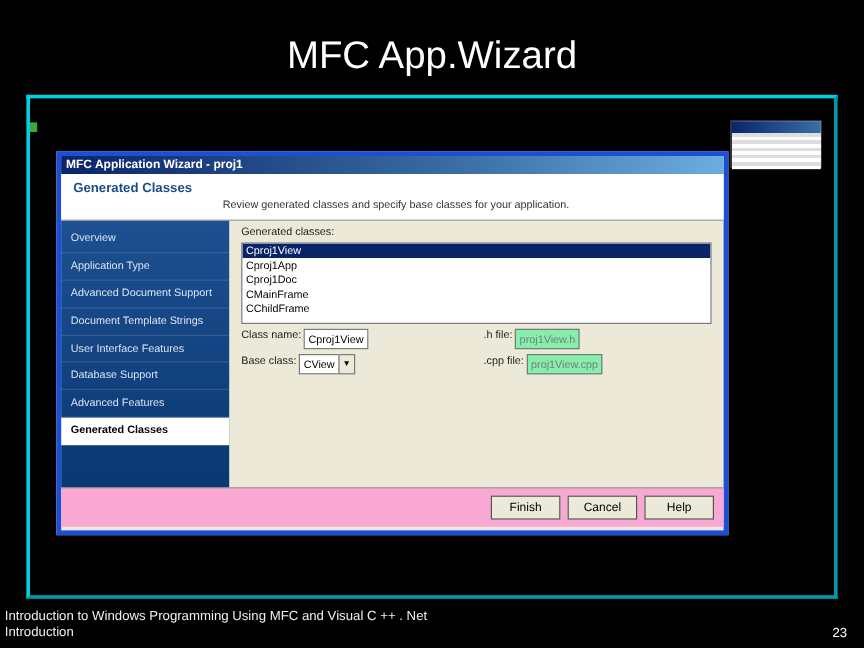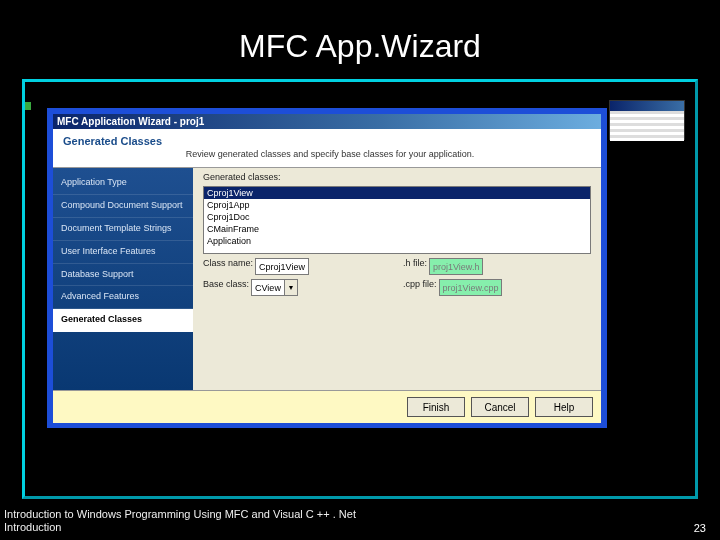--- a/index.html
+++ b/index.html
@@ -15,24 +15,24 @@
   }
   .slide-body {
     margin: 8px 22px 0 22px;
     border: 3px solid #0099aa;
     border-left-color: #00d0e0; border-top-color: #00d0e0;
     height: 420px; position: relative;
     background: #000;
   }
   
   .wizard {
-    position: absolute; left: 22px; top: 26px;
+    position: absolute; left: 22px; top: 44px;
     width: 560px; height: 320px;
     background: #ece9d8;
-    border: 6px solid #1d4ed8;
+    border: 4px solid #1d4ed8;
     font-size: 10px; color: #000;
   }
   .wiz-title {
     background: linear-gradient(to right,#0a246a,#3a6ea5 60%,#6caddf);
     color: #fff; font-weight: bold;
     padding: 2px 4px; font-size: 10px;
     display: flex; align-items: center;
   }
   .wiz-hdr {
     background: #fff; border-bottom: 1px solid #999;
@@ -76,21 +76,21 @@
   .combo { display: flex; }
   .combo .field { flex: 1; border-right: 0; }
   .combo .btn-dd {
     width: 14px; height: 17px; border: 1px solid #7a7a7a;
     background: #ece9d8; display: flex; align-items: center; justify-content: center;
     font-size: 7px; cursor: pointer;
   }
   .wiz-footer {
     border-top: 1px solid #999; padding: 6px 8px;
     display: flex; justify-content: flex-end; gap: 6px;
-    background: #fef9c3;
+    background: #f9a8d4;
   }
   .btn {
     min-width: 58px; height: 20px;
     border: 1px solid #555; background: #ece9d8;
     font-size: 10px; cursor: pointer;
     padding: 0 8px;
   }
   
   .mini-win {
     position: absolute; right: 10px; top: 18px;
@@ -132,37 +132,38 @@
     <div class="wiz-title">
       <span>MFC Application Wizard - proj1</span>
     </div>
     <div class="wiz-hdr">
       <div class="wiz-hdr-title">Generated Classes</div>
       <div class="wiz-hdr-sub">Review generated classes and specify base classes for your application.</div>
     </div>
 
     <div class="wiz-body">
       <div class="wiz-nav">
+        <div class="wiz-nav-item">Overview</div>
         <div class="wiz-nav-item">Application Type</div>
-        <div class="wiz-nav-item">Compound Document Support</div>
+        <div class="wiz-nav-item">Advanced Document Support</div>
         <div class="wiz-nav-item">Document Template Strings</div>
         <div class="wiz-nav-item">User Interface Features</div>
         <div class="wiz-nav-item">Database Support</div>
         <div class="wiz-nav-item">Advanced Features</div>
         <div class="wiz-nav-item sel">Generated Classes</div>
       </div>
 
       <div class="wiz-main">
         <label>Generated classes:</label>
         <div class="listbox">
           <div class="li sel">Cproj1View</div>
           <div class="li">Cproj1App</div>
           <div class="li">Cproj1Doc</div>
           <div class="li">CMainFrame</div>
-          <div class="li">Application</div>
+          <div class="li">CChildFrame</div>
         </div>
 
         <div class="row2">
           <div class="col">
             <label>Class name:</label>
             <div class="field">Cproj1View</div>
           </div>
           <div class="col">
             <label>.h file:</label>
             <div class="field dis">proj1View.h</div>

